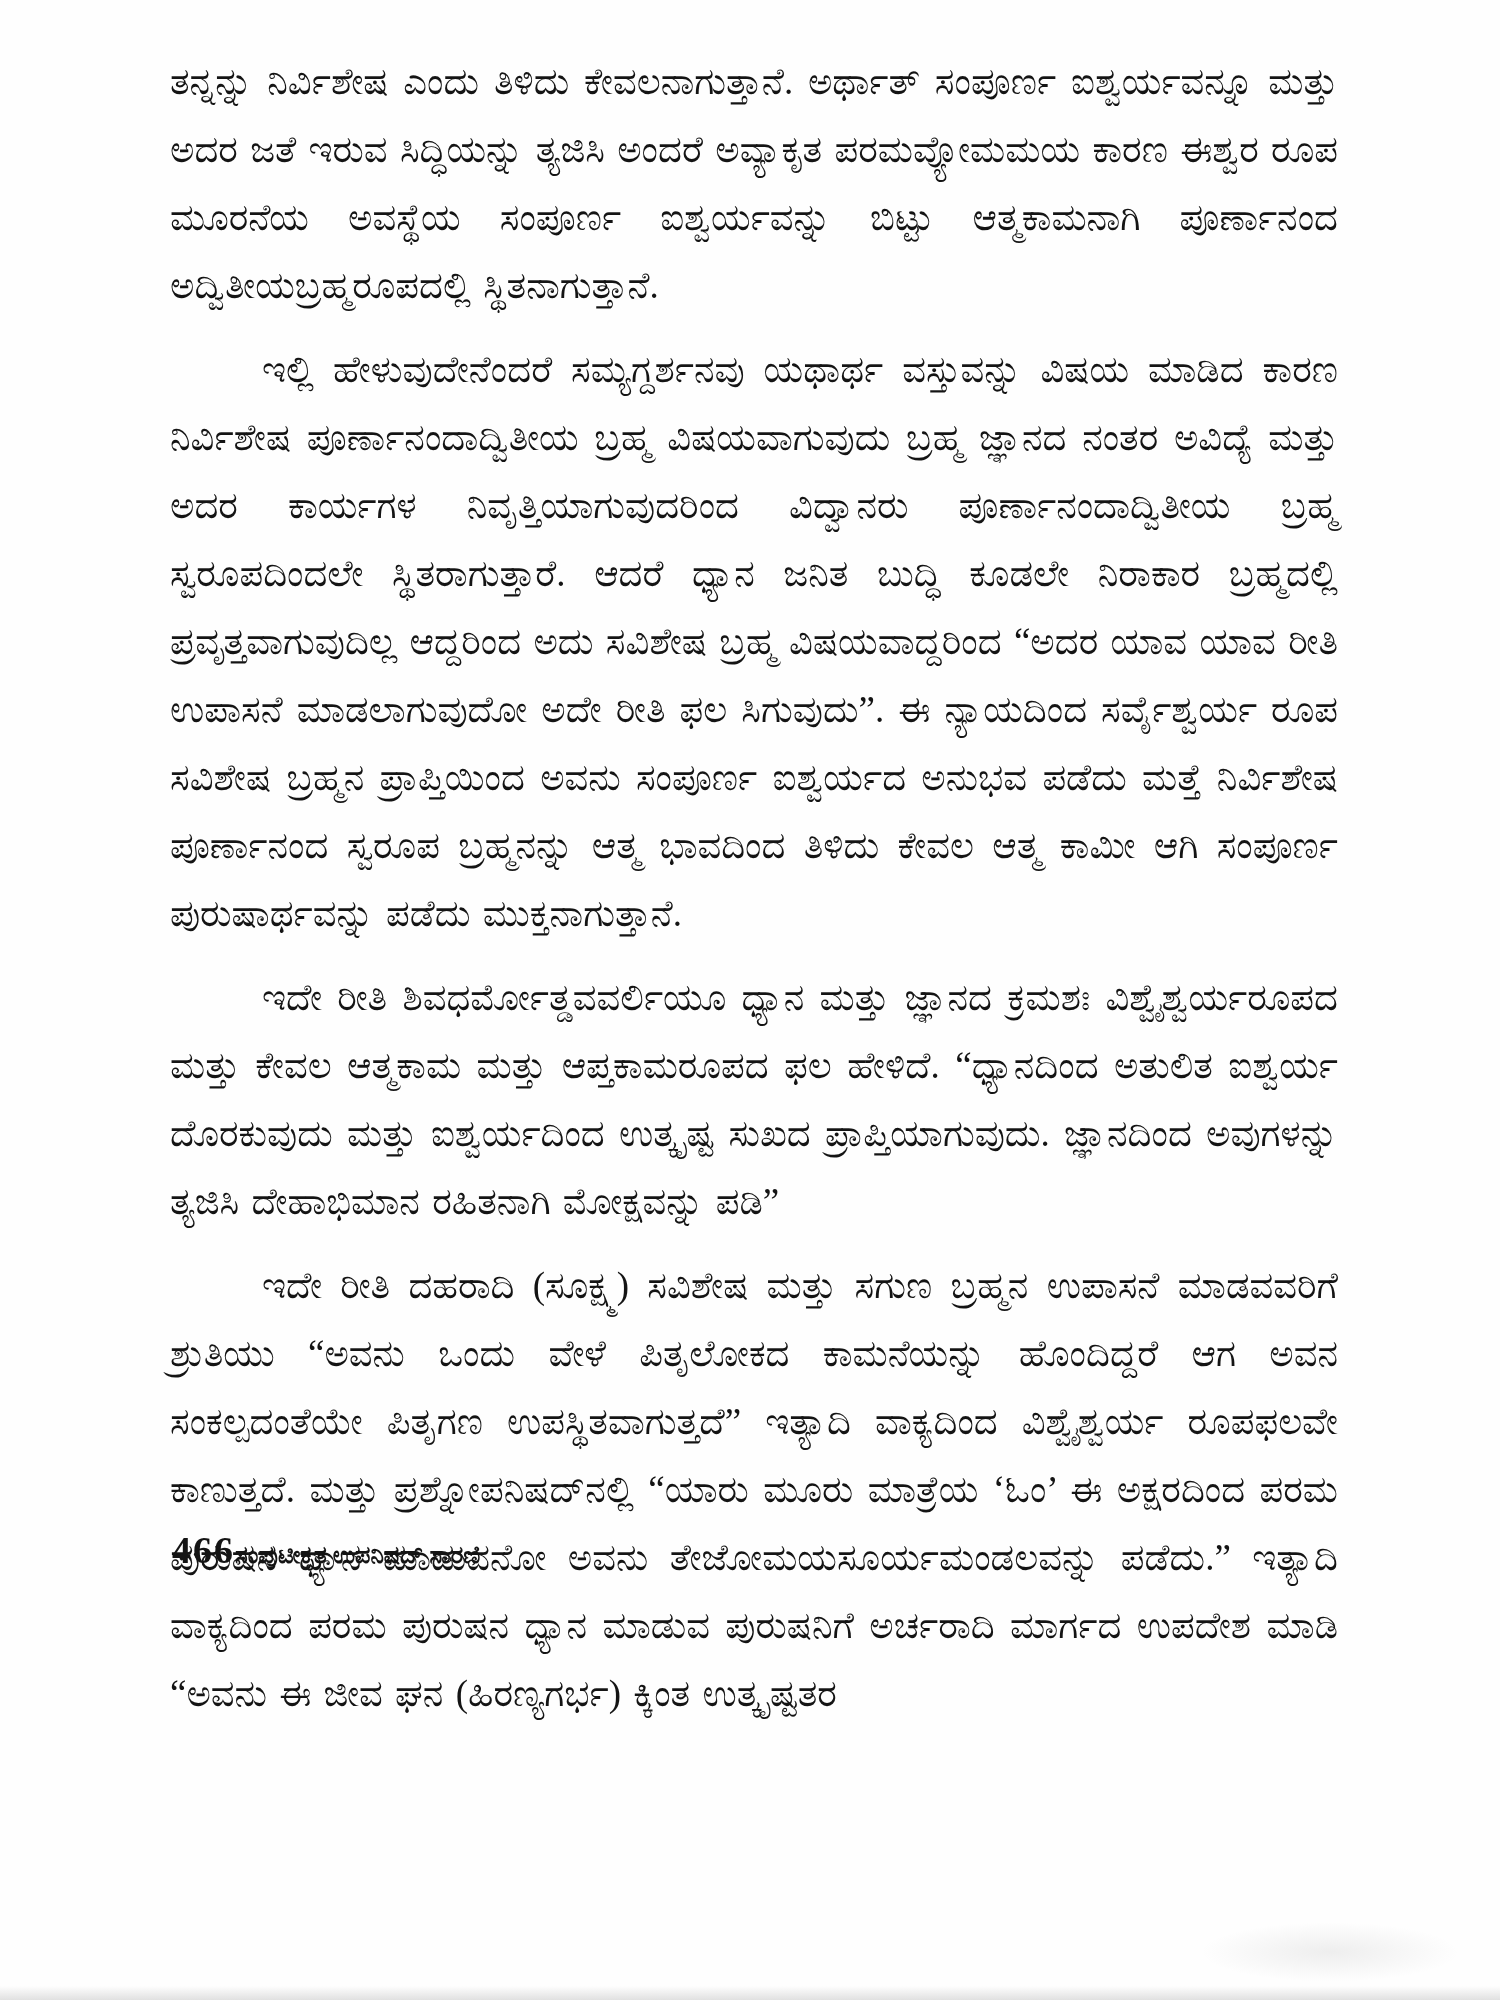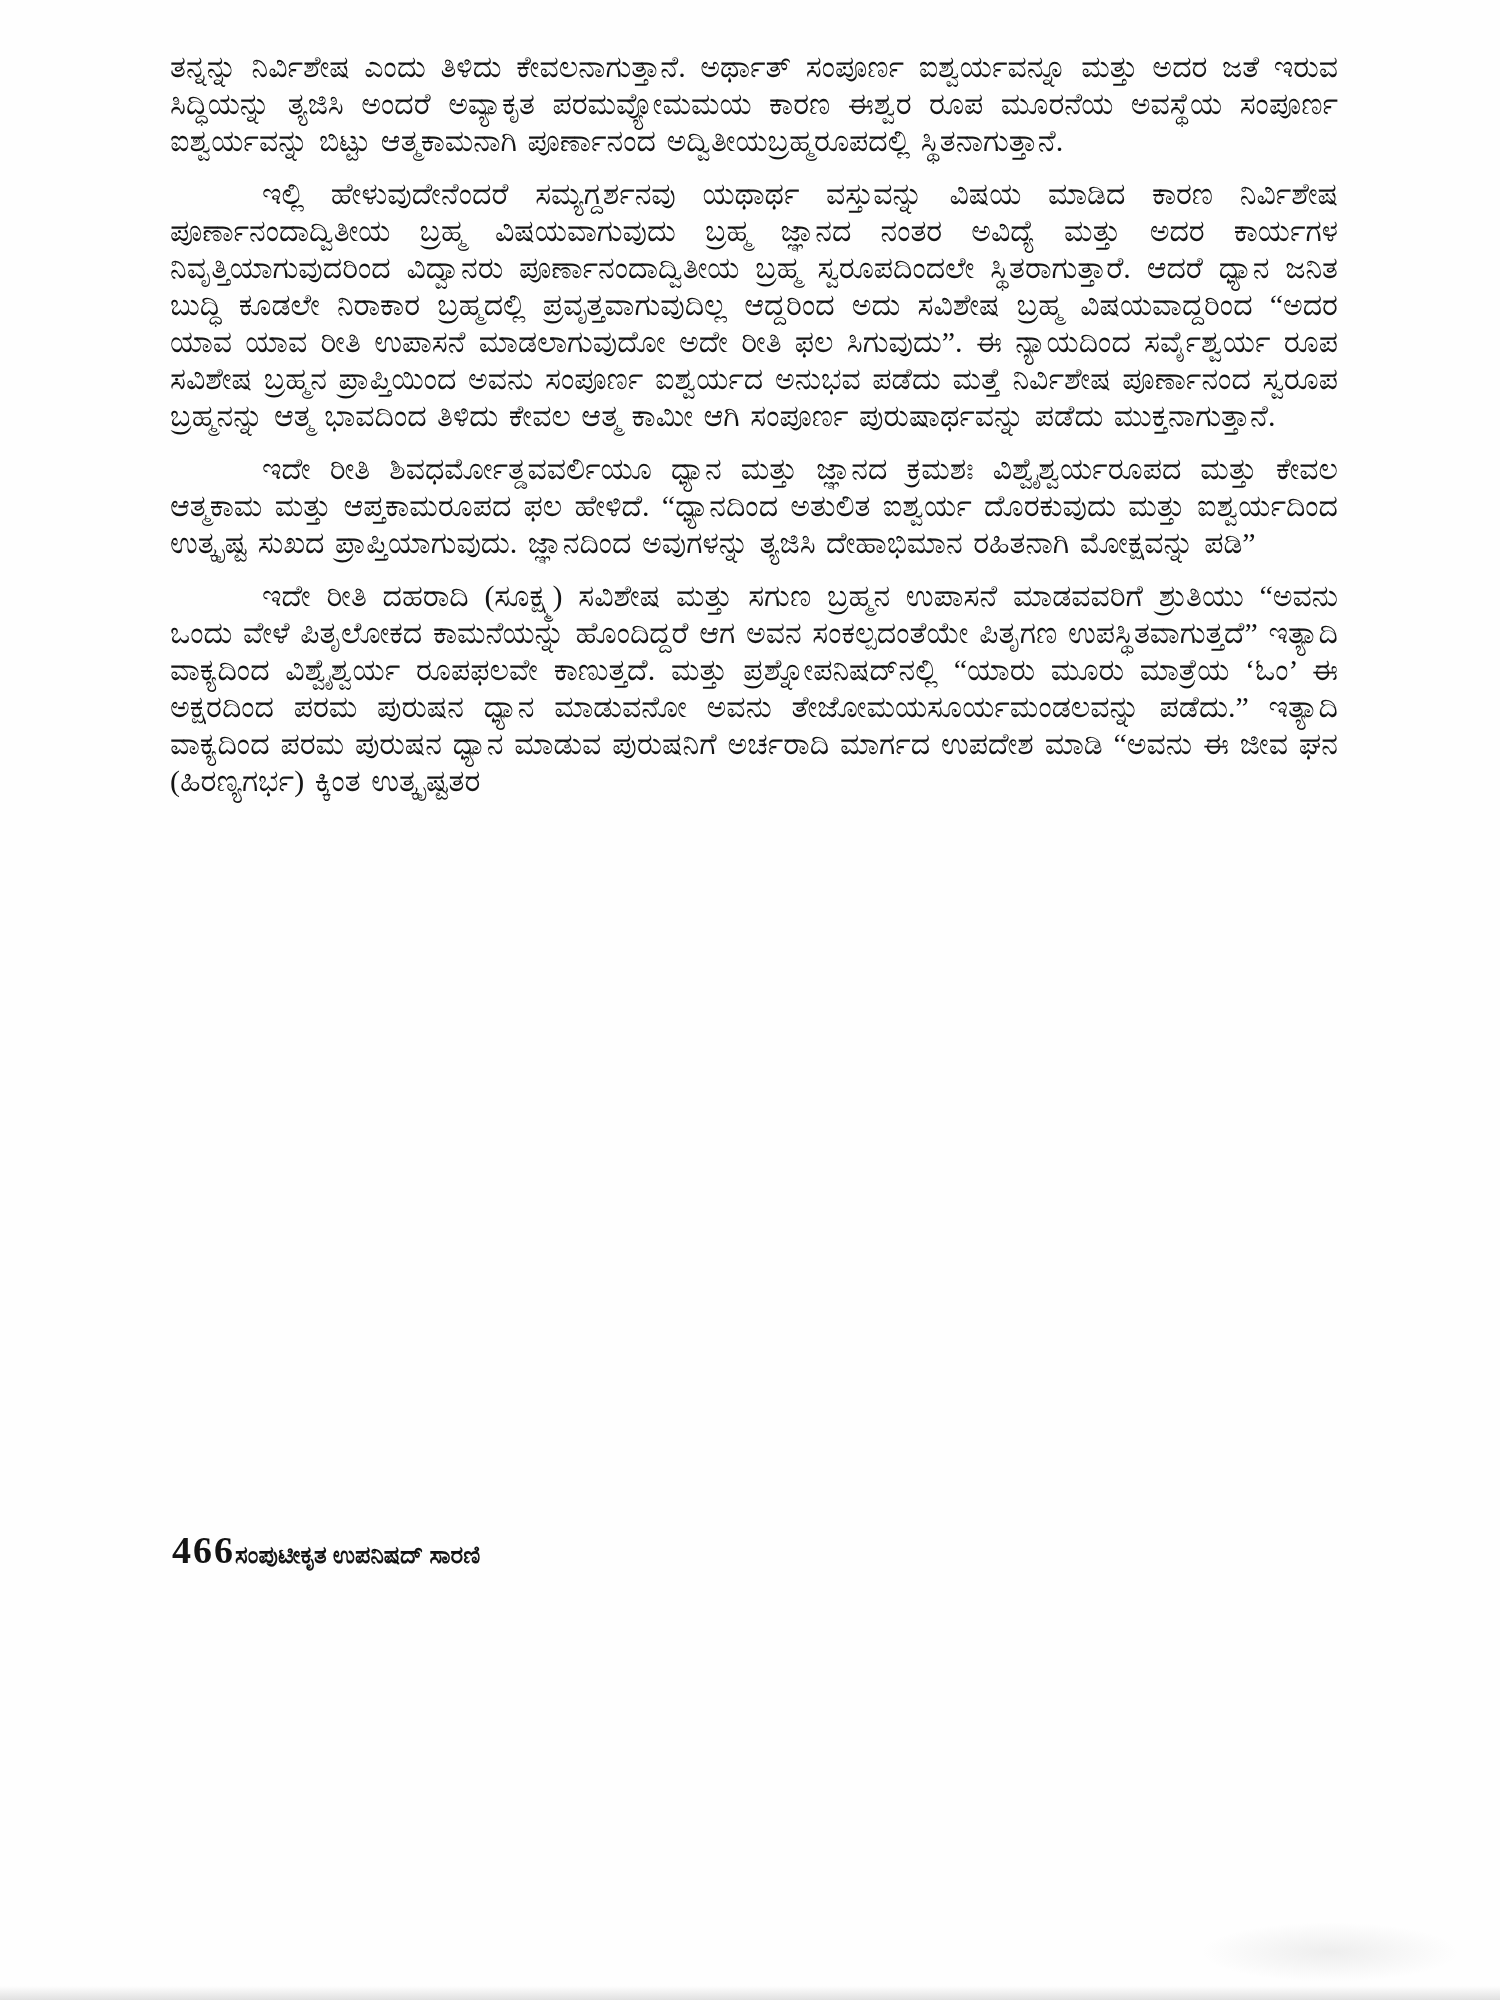--- a/index.html
+++ b/index.html
@@ -37,22 +37,22 @@
     pointer-events: none;
   }
   .content {
     position: absolute;
     top: 48px;
     left: 170px;
     width: 1168px;
   }
   .content p {
     margin: 0 0 16px 0;
-    font-size: 30px;
-    line-height: 37px;
+    font-size: 37px;
+    line-height: 68px;
     text-align: justify;
     word-spacing: 3px;
     font-weight: 500;
     -webkit-font-smoothing: antialiased;
   }
   .content p.indent {
     text-indent: 92px;
   }
   .footer {
     position: absolute;

